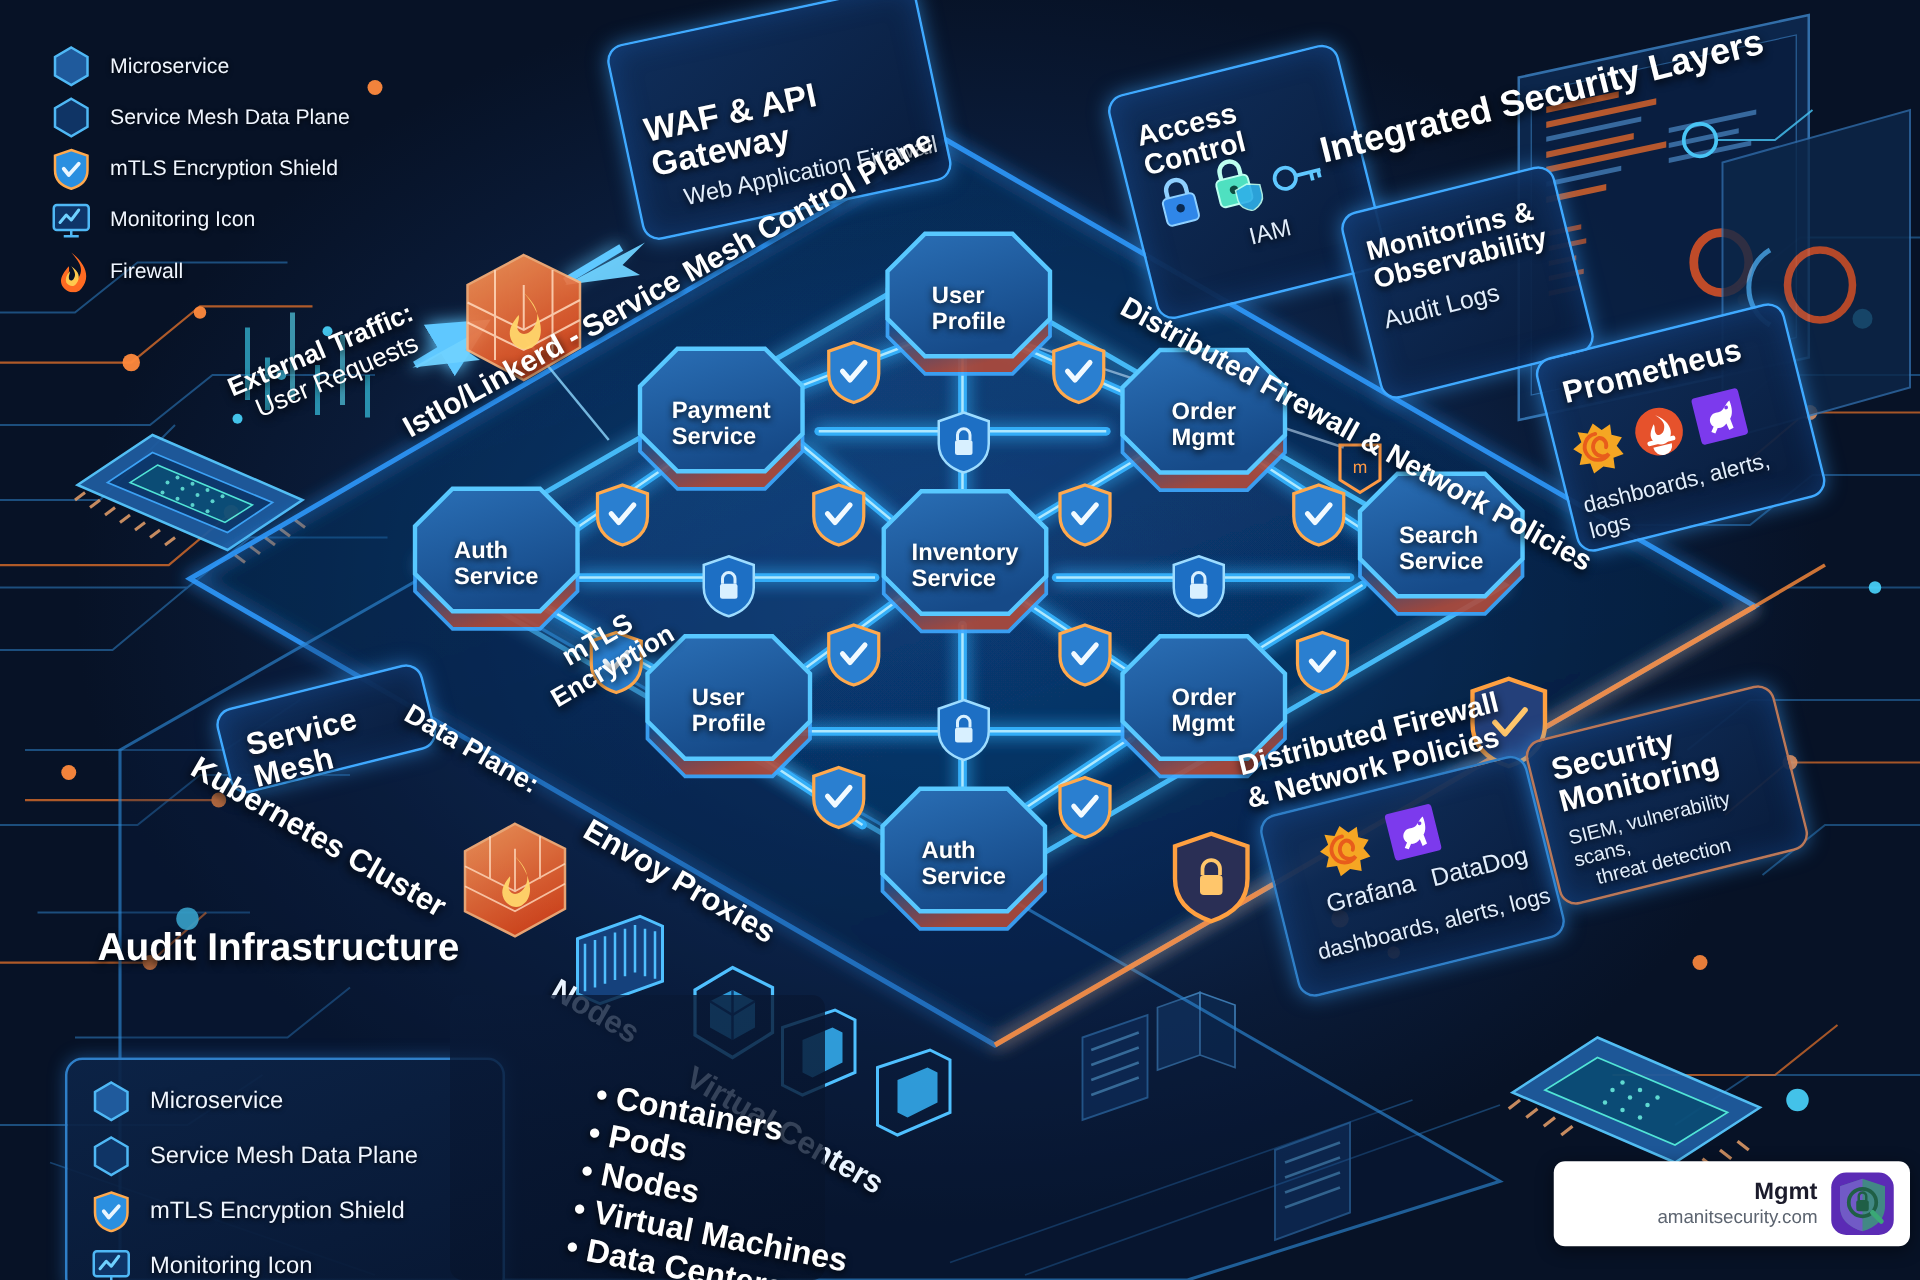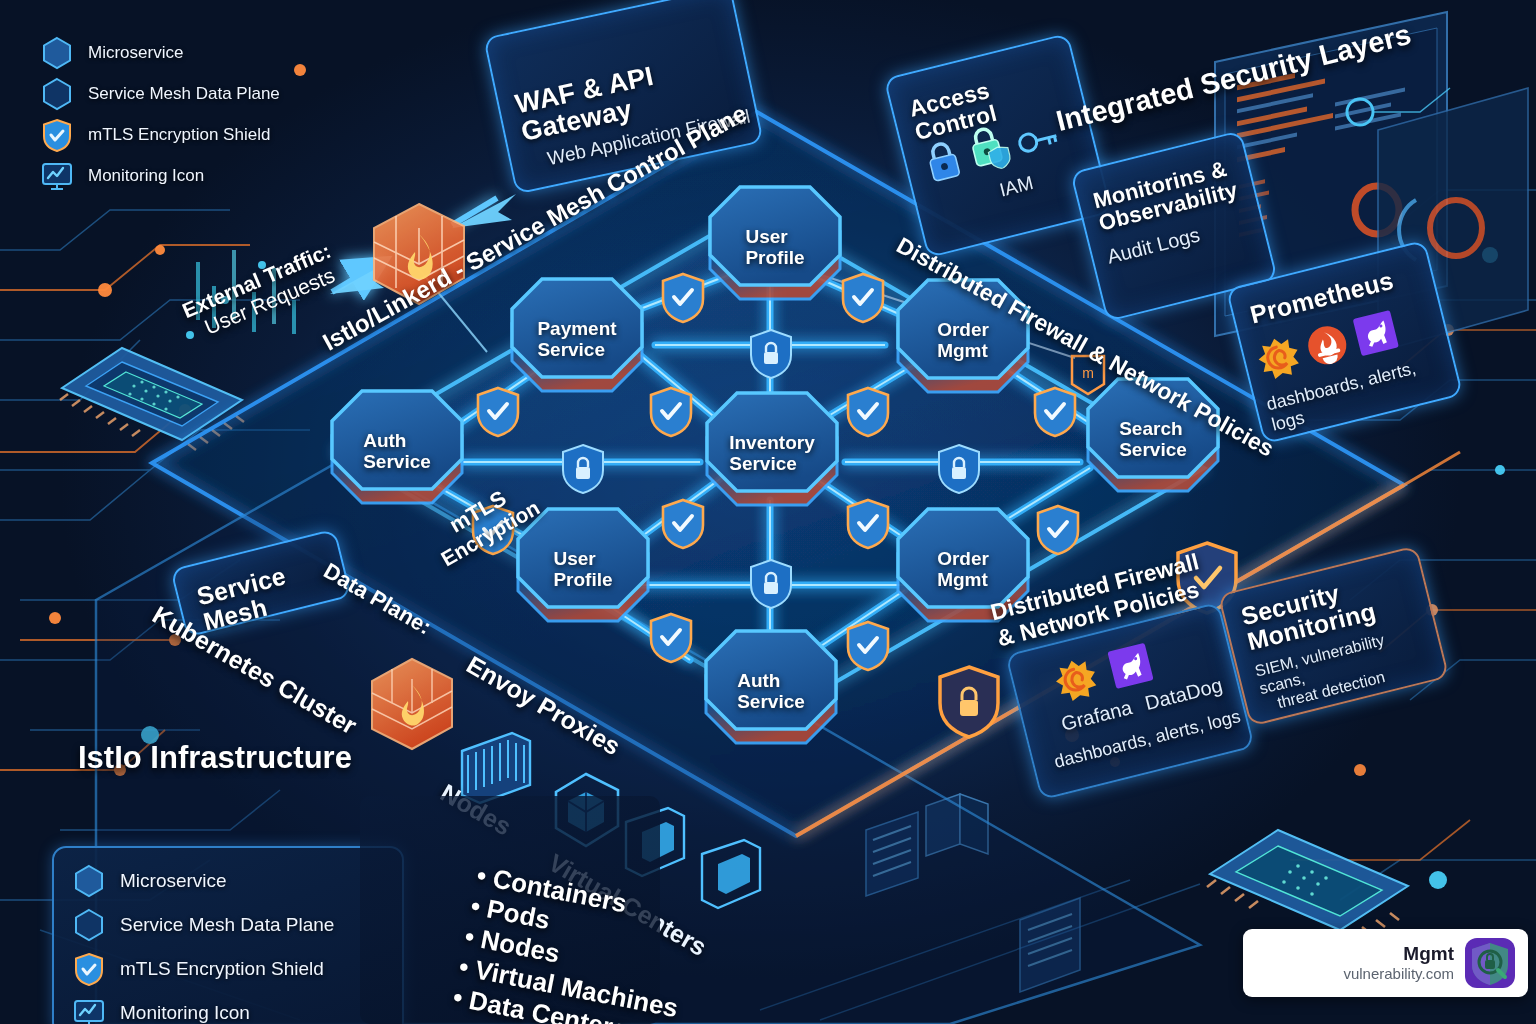--- a/index.html
+++ b/index.html
@@ -829,20 +829,29 @@
         <span class="li">
           <svg viewBox="0 0 34 34" width="34" height="34">
             <rect x="3" y="5" width="28" height="20" rx="2.5" fill="#0e3568" stroke="#4fb8f5" stroke-width="2"></rect>
             <path d="M8 19 l5 -6 4 4 6 -8" fill="none" stroke="#6fd2ff" stroke-width="2.4" stroke-linecap="round" stroke-linejoin="round"></path>
             <path d="M17 25 v4" stroke="#4fb8f5" stroke-width="2"></path>
             <path d="M11 30 h12" stroke="#4fb8f5" stroke-width="2"></path>
           </svg>
         </span>
         <span class="lt">Monitoring Icon</span>
       </div>
+      <div class="legend-row">
+        <span class="li">
+          <svg viewBox="0 0 34 34" width="34" height="34">
+            <path d="M17 2 c7 8 10 13 6 20 c-2 4 -7 5 -8 1 c-1 -4 1 -6 0 -10 c-5 6 -8 11 -5 16 c3 5 11 7 15 2 c7 -8 5 -19 -8 -29z" fill="#ff6b22"></path>
+            <path d="M17 13 c3 4 4 7 2 10 c-1 2 -4 2 -4 -1 c0 -2 1 -3 1 -5 c-3 3 -4 6 -3 9 c2 3 6 4 8 1 c4 -5 2 -10 -4 -14z" fill="#ffc94d"></path>
+          </svg>
+        </span>
+        <span class="lt">Firewall</span>
+      </div>
     </div>
 
   <div id="legend-bottom">
       <div class="legend-row">
         <span class="li">
           <svg viewBox="0 0 34 34" width="34" height="34">
             <path d="M17 2 L30 9.5 V24.5 L17 32 L4 24.5 V9.5 Z" fill="#1f5a9c" stroke="#4fb8f5" stroke-width="2"></path>
           </svg>
         </span>
         <span class="lt">Microservice</span>
@@ -992,21 +1001,21 @@
   </div>
 
   <div class="diag" style="left:318px; top:332px; transform:rotate(-29deg); transform-origin:0 0; font-size:24px; white-space:nowrap;">IstIo/Linkerd - Service Mesh Control Plane</div>
 
   <div class="diag" style="left:905px; top:232px; transform:rotate(29deg); transform-origin:0 0; font-size:23px; white-space:nowrap;">Distributed Firewall &amp; Network Policies</div>
 
   <div class="diag" style="left:1053px; top:106px; transform:rotate(-14deg); transform-origin:0 0; font-size:29px; white-space:nowrap;">Integrated Security Layers</div>
 
   <div class="diag" style="left:162px; top:600px; transform:rotate(30deg); transform-origin:0 0; font-size:25px; white-space:nowrap;">Kubernetes Cluster</div>
 
-  <div class="diag" style="left:78px; top:740px; font-size:31px; white-space:nowrap;">IstIo Infrastructure</div>
+  <div class="diag" style="left:78px; top:740px; font-size:31px; white-space:nowrap;">Audit Infrastructure</div>
 
   <div class="diag" style="left:332px; top:558px; transform:rotate(30deg); transform-origin:0 0; font-size:22px;">
     <span class="l1">Data Plane:</span>
   </div>
   <div class="diag" style="left:476px; top:650px; transform:rotate(30deg); transform-origin:0 0; font-size:25px; white-space:nowrap;">Envoy Proxies</div>
 
   <div class="diag" style="left:424px; top:528px; transform:rotate(-30deg); transform-origin:0 0; font-size:22px; text-align:center;">
     <span class="l1">mTLS</span>
     <span class="l1" style="font-size:21px;">Encryption</span>
   </div>
@@ -1027,21 +1036,21 @@
       <li>Containers</li>
       <li>Pods</li>
       <li>Nodes</li>
       <li>Virtual Machines</li>
       <li>Data Centers</li>
     </ul>
 
   <div id="brand">
     <div class="btext">
       <div class="bname">Mgmt</div>
-      <div class="burl">vulnerability.com</div>
+      <div class="burl">amanitsecurity.com</div>
     </div>
     <span style="width:52px;height:52px;display:block;">
       <svg viewBox="0 0 52 52">
         <rect x="1" y="1" width="50" height="50" rx="12" fill="#5b2bb5"></rect>
         <path d="M26 6 L44 12 V28 c0 11 -8 17 -18 20 C16 45 8 39 8 28 V12 Z" fill="#3aa876" opacity=".75"></path>
         <path d="M26 6 L26 48 C16 45 8 39 8 28 V12 Z" fill="#7d4fd6" opacity=".8"></path>
         <circle cx="26" cy="25" r="11" fill="none" stroke="#1f5f46" stroke-width="3"></circle>
         <rect x="21" y="23" width="10" height="9" rx="2" fill="#1f5f46"></rect>
         <path d="M23 23 v-3 a3 3 0 0 1 6 0 v3" fill="none" stroke="#1f5f46" stroke-width="2"></path>
         <path d="M34 33 l7 7" stroke="#3aa876" stroke-width="4" stroke-linecap="round"></path>

